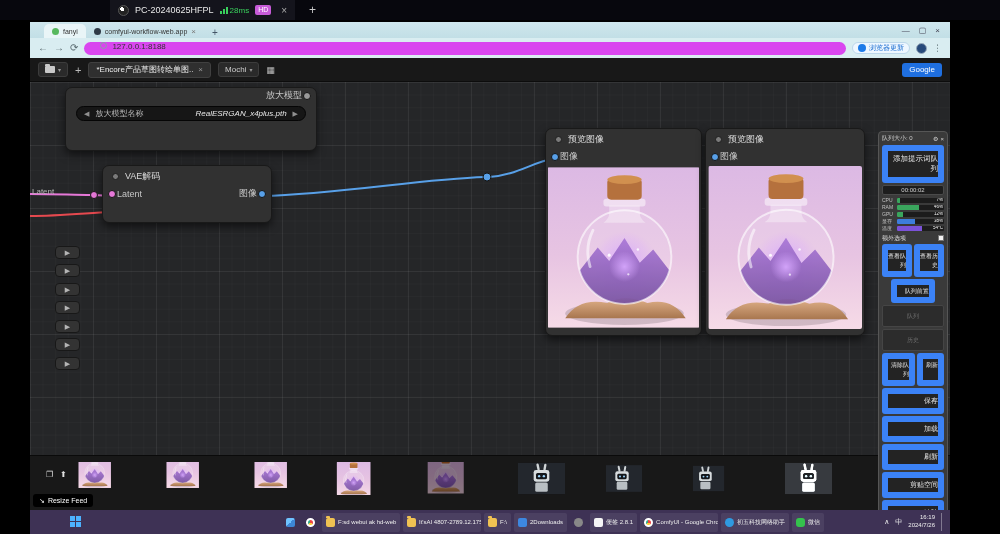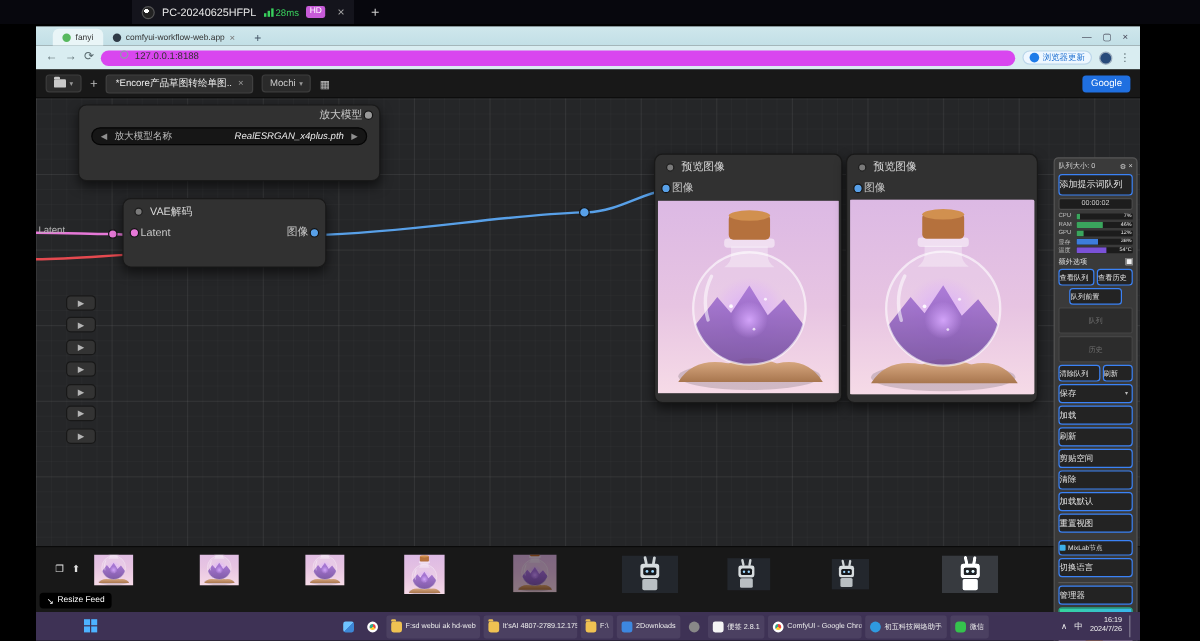--- a/index.html
+++ b/index.html
@@ -79,21 +79,21 @@
   .widget .wval{margin-left:auto;color:#e8e8e8;font-style:italic;}
   .mini-node{position:absolute;width:25px;height:13px;background:#333;border:1px solid #181818;border-radius:4px;color:#b5b5b5;font-size:7px;display:flex;align-items:center;justify-content:center;z-index:2;}
   .float-label{position:absolute;color:#b9b9b9;font-size:8px;z-index:2;}
   .nimg{margin:2px;border-radius:2px;overflow:hidden;}
   .nimg svg{display:block;}
 
   
   .sidebar{position:absolute;left:848px;top:73px;width:70px;height:414px;background:#3a3a3a;border:1px solid #565656;border-radius:4px;z-index:5;padding:2px 3px;font-size:6px;color:#ddd;}
   .sb-head{display:flex;align-items:center;gap:2px;height:9px;color:#cfcfcf;}
   .sb-head .sp{flex:1;}
-  .sb-btn{display:block;width:100%;background:#232323;border:1px solid #3b82f6;border-radius:3px;color:#e2e2e2;text-align:left;font-size:7px;padding:2px 0;margin-top:2px;position:relative;}
+  .sb-btn{display:block;width:100%;background:#232323;border:6px solid #3b82f6;border-radius:3px;color:#e2e2e2;text-align:right;font-size:7px;padding:2px 0;margin-top:2px;position:relative;}
   .sb-btn.big{font-size:7.5px;padding:3px 0;}
   .timer{background:#1d1d1d;border:1px solid #4a4a4a;border-radius:2px;text-align:center;color:#cfcfcf;font-size:6px;padding:1px 0;margin-top:2px;}
   .stats{margin-top:2px;display:flex;flex-direction:column;gap:1px;}
   .srow{display:flex;align-items:center;gap:2px;height:6px;}
   .srow .sl{width:13px;color:#c0c0c0;font-size:5px;flex:none;}
   .sbar{flex:1;height:5px;background:#1c1c1c;border-radius:1px;position:relative;overflow:hidden;}
   .sfill{position:absolute;left:0;top:0;bottom:0;}
   .sval{position:absolute;right:1px;top:-0.5px;font-size:4.5px;color:#eee;}
   .chk-row{display:flex;align-items:center;margin-top:3px;height:8px;}
   .chk-row .sp{flex:1;}

